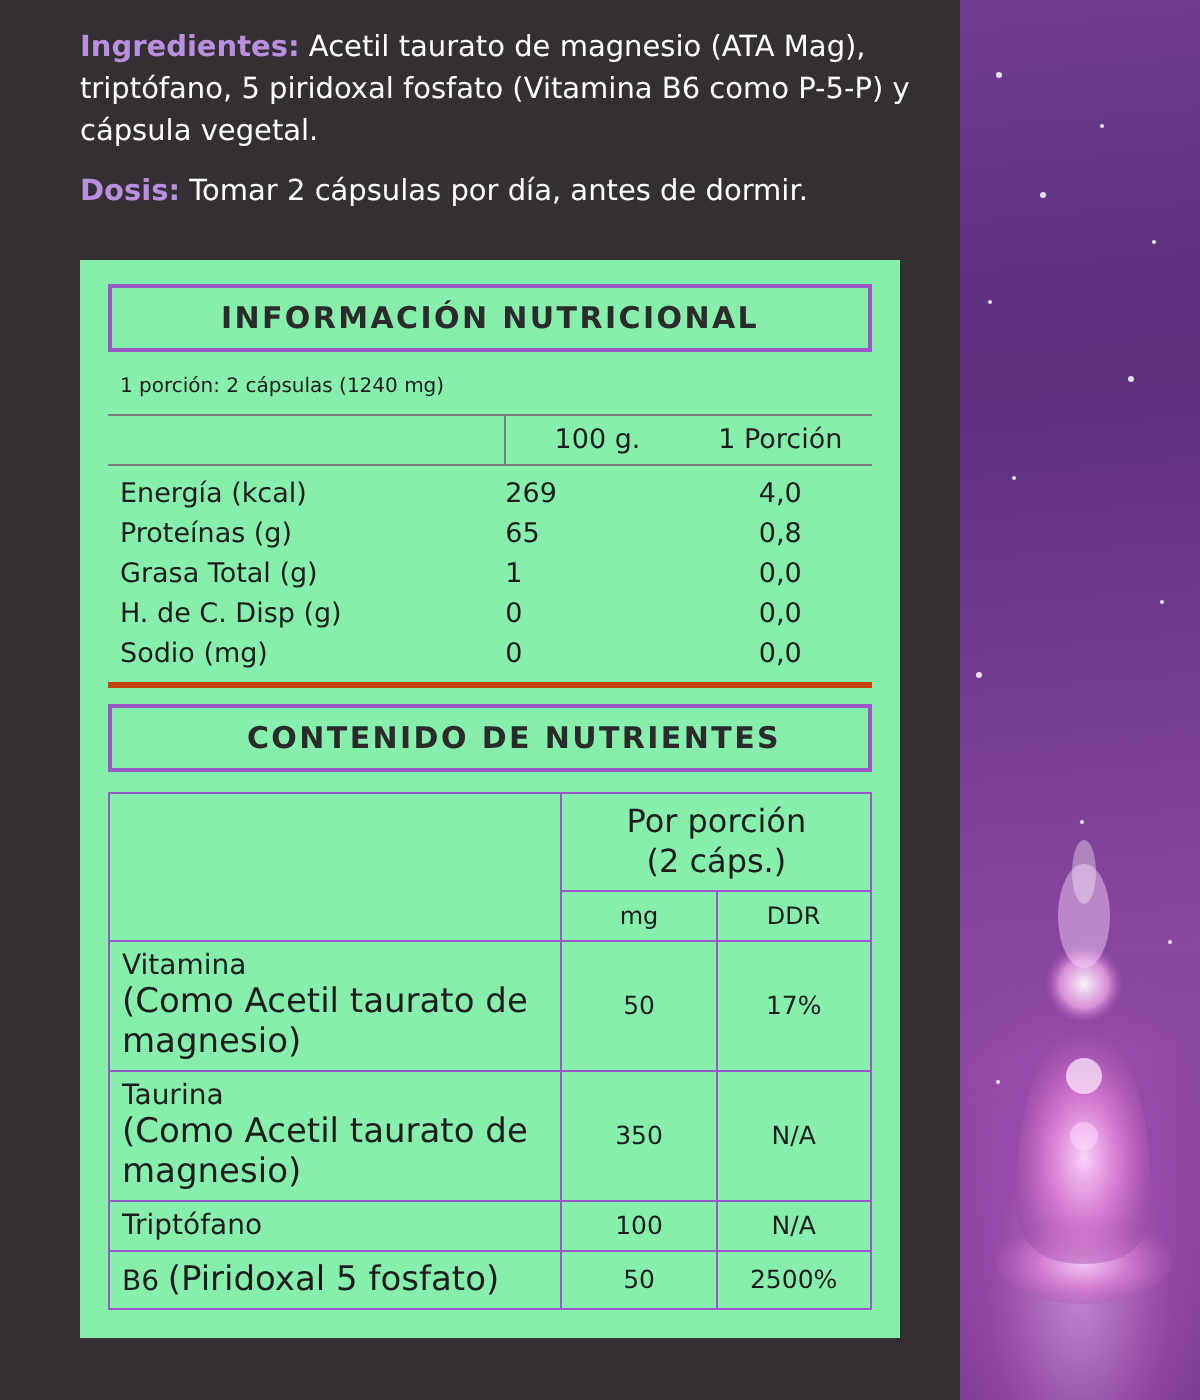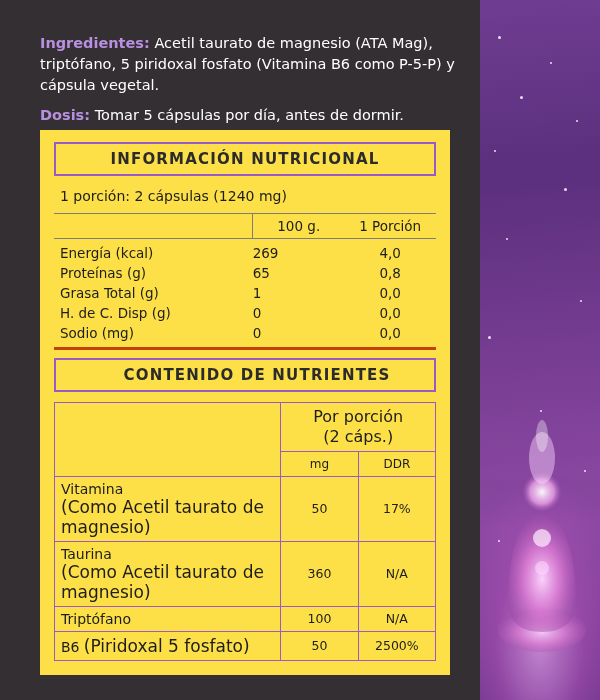--- a/index.html
+++ b/index.html
@@ -39,53 +39,53 @@
   .star {
     position: absolute;
     background: #fff;
     border-radius: 50%;
     opacity: .85;
   }
 
   
   .top-text {
     position: absolute;
-    left: 40px; top: 33px;
+    left: 40px; top: 14px;
     width: 420px;
     color: #ffffff;
     font-size: 14.5px;
     line-height: 1.45;
   }
   .top-text .lbl {
     color: #b98fe0;
     font-weight: bold;
   }
   .top-text .row2 { margin-top: 9px; }
 
   
   .card {
     position: absolute;
     left: 40px; top: 130px;
     width: 410px;
-    background: #fde047;
+    background: #86efac;
     padding: 12px 14px 14px 14px;
     box-sizing: border-box;
   }
   .band {
     border: 2px solid #9a59c9;
     color: #2b2b2b;
     text-align: center;
     font-size: 15px;
     font-weight: bold;
     letter-spacing: 1.2px;
     padding: 6px 0;
     margin-bottom: 10px;
   }
   .serving {
-    font-size: 14px;
+    font-size: 10px;
     color: #1d1d1d;
     line-height: 1.5;
     padding-left: 6px;
     margin-bottom: 6px;
   }
 
   table {
     border-collapse: collapse;
     width: 100%;
     font-size: 13.5px;
@@ -180,21 +180,21 @@
   <div class="star" style="left:18px; top:540px; width:2px; height:2px;"></div>
 </div>
 
 <div class="top-text">
   <div class="row1">
     <span class="lbl">Ingredientes:</span>
     <span>Acetil taurato de magnesio (ATA Mag), triptófano, 5 piridoxal fosfato (Vitamina B6 como P-5-P) y cápsula vegetal.</span>
   </div>
   <div class="row2">
     <span class="lbl">Dosis:</span>
-    <span>Tomar 5 cápsulas por día, antes de dormir.</span>
+    <span>Tomar 2 cápsulas por día, antes de dormir.</span>
   </div>
 </div>
 
 <div class="card">
 
   <div class="band">INFORMACIÓN NUTRICIONAL</div>
 
   <div class="serving">
     <div>1 porción:  2 cápsulas (1240 mg)</div>
   </div>
@@ -256,21 +256,21 @@
           <span class="sub">(Como Acetil taurato de magnesio)</span>
         </td>
         <td class="val w-mg">50</td>
         <td class="val w-ddr">17%</td>
       </tr>
       <tr>
         <td class="w-name">
           <span class="nname">Taurina</span><br>
           <span class="sub">(Como Acetil taurato de magnesio)</span>
         </td>
-        <td class="val w-mg">360</td>
+        <td class="val w-mg">350</td>
         <td class="val w-ddr">N/A</td>
       </tr>
       <tr>
         <td class="w-name">
           <span class="nname">Triptófano</span>
         </td>
         <td class="val w-mg">100</td>
         <td class="val w-ddr">N/A</td>
       </tr>
       <tr>

